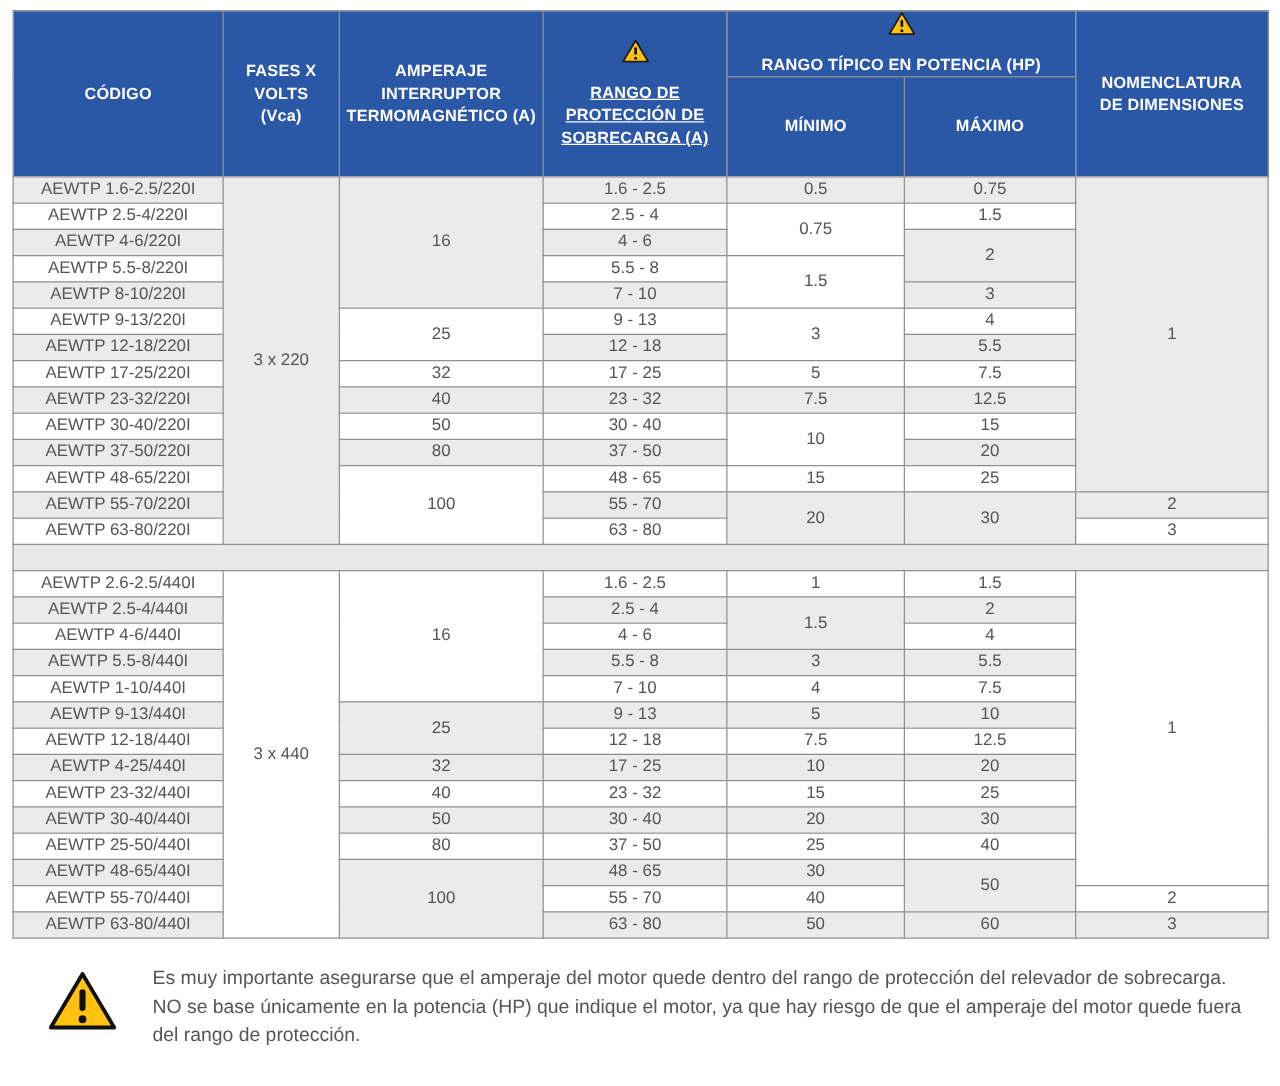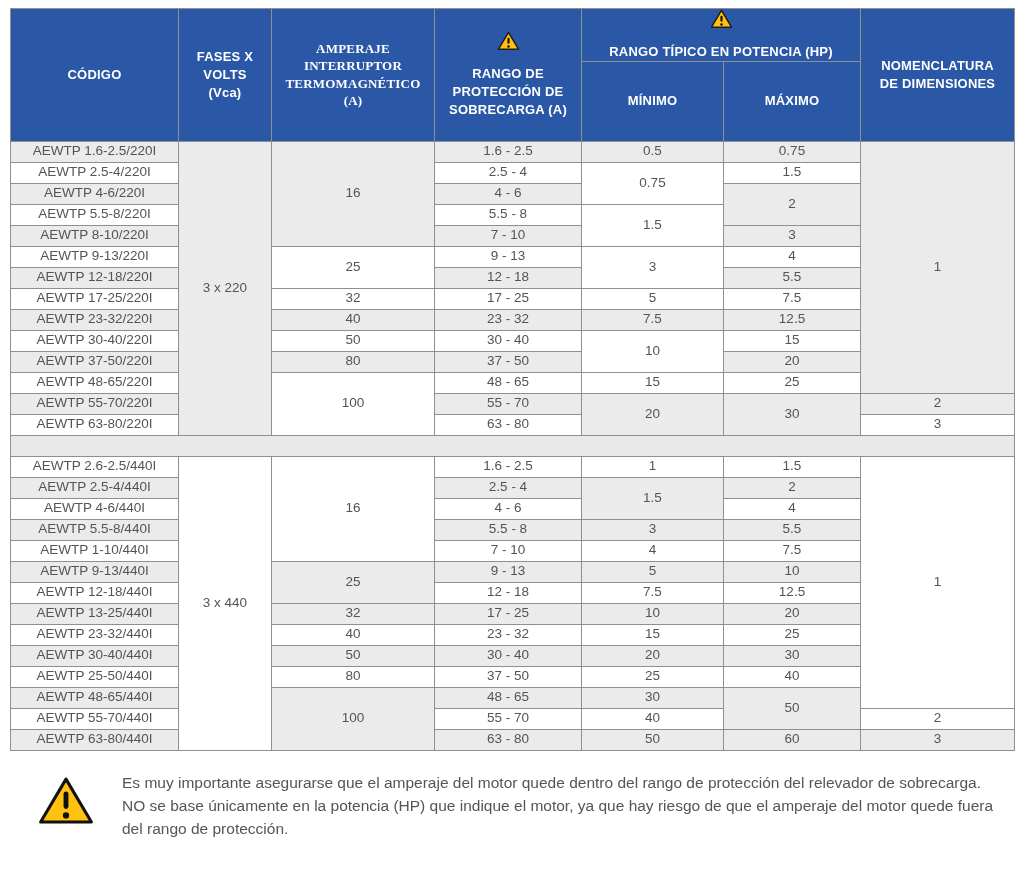--- a/index.html
+++ b/index.html
@@ -25,22 +25,22 @@
     color: #ffffff;
     font-weight: bold;
     font-size: 13px;
     line-height: 1.35;
     letter-spacing: 0.2px;
   }
   tr.hdr-top th { height: 52px; }
   tr.hdr-sub th { height: 80px; }
   th .hwrap { display: flex; flex-direction: column; align-items: center; justify-content: center; gap: 14px; }
   th .narrow70  { display: inline-block; max-width: 74px; }
-  th .narrow150 { display: inline-block; max-width: 152px; font-family: Liberation Serif, serif; }
-  th .narrow135 { display: inline-block; max-width: 138px; }
+  th .narrow150 { display: inline-block; max-width: 152px; }
+  th .narrow135 { display: inline-block; max-width: 138px; text-decoration: underline; }
   th .narrow130 { display: inline-block; max-width: 132px; }
 
   .warn-sm { width: 23px; height: 20px; display: block; }
 
   
   table.spec td {
     height: 21px;
     font-size: 13.5px;
     color: #545454;
     padding: 0 3px;
@@ -260,21 +260,21 @@
         <td class="g">5</td>
         <td class="g">10</td>
       </tr>
       <tr>
         <td class="w">AEWTP 12-18/440I</td>
         <td class="w">12 - 18</td>
         <td class="w">7.5</td>
         <td class="w">12.5</td>
       </tr>
       <tr>
-        <td class="g">AEWTP 13-25/440I</td>
+        <td class="g">AEWTP 4-25/440I</td>
         <td class="g">32</td>
         <td class="g">17 - 25</td>
         <td class="g">10</td>
         <td class="g">20</td>
       </tr>
       <tr>
         <td class="w">AEWTP 23-32/440I</td>
         <td class="w">40</td>
         <td class="w">23 - 32</td>
         <td class="w">15</td>

